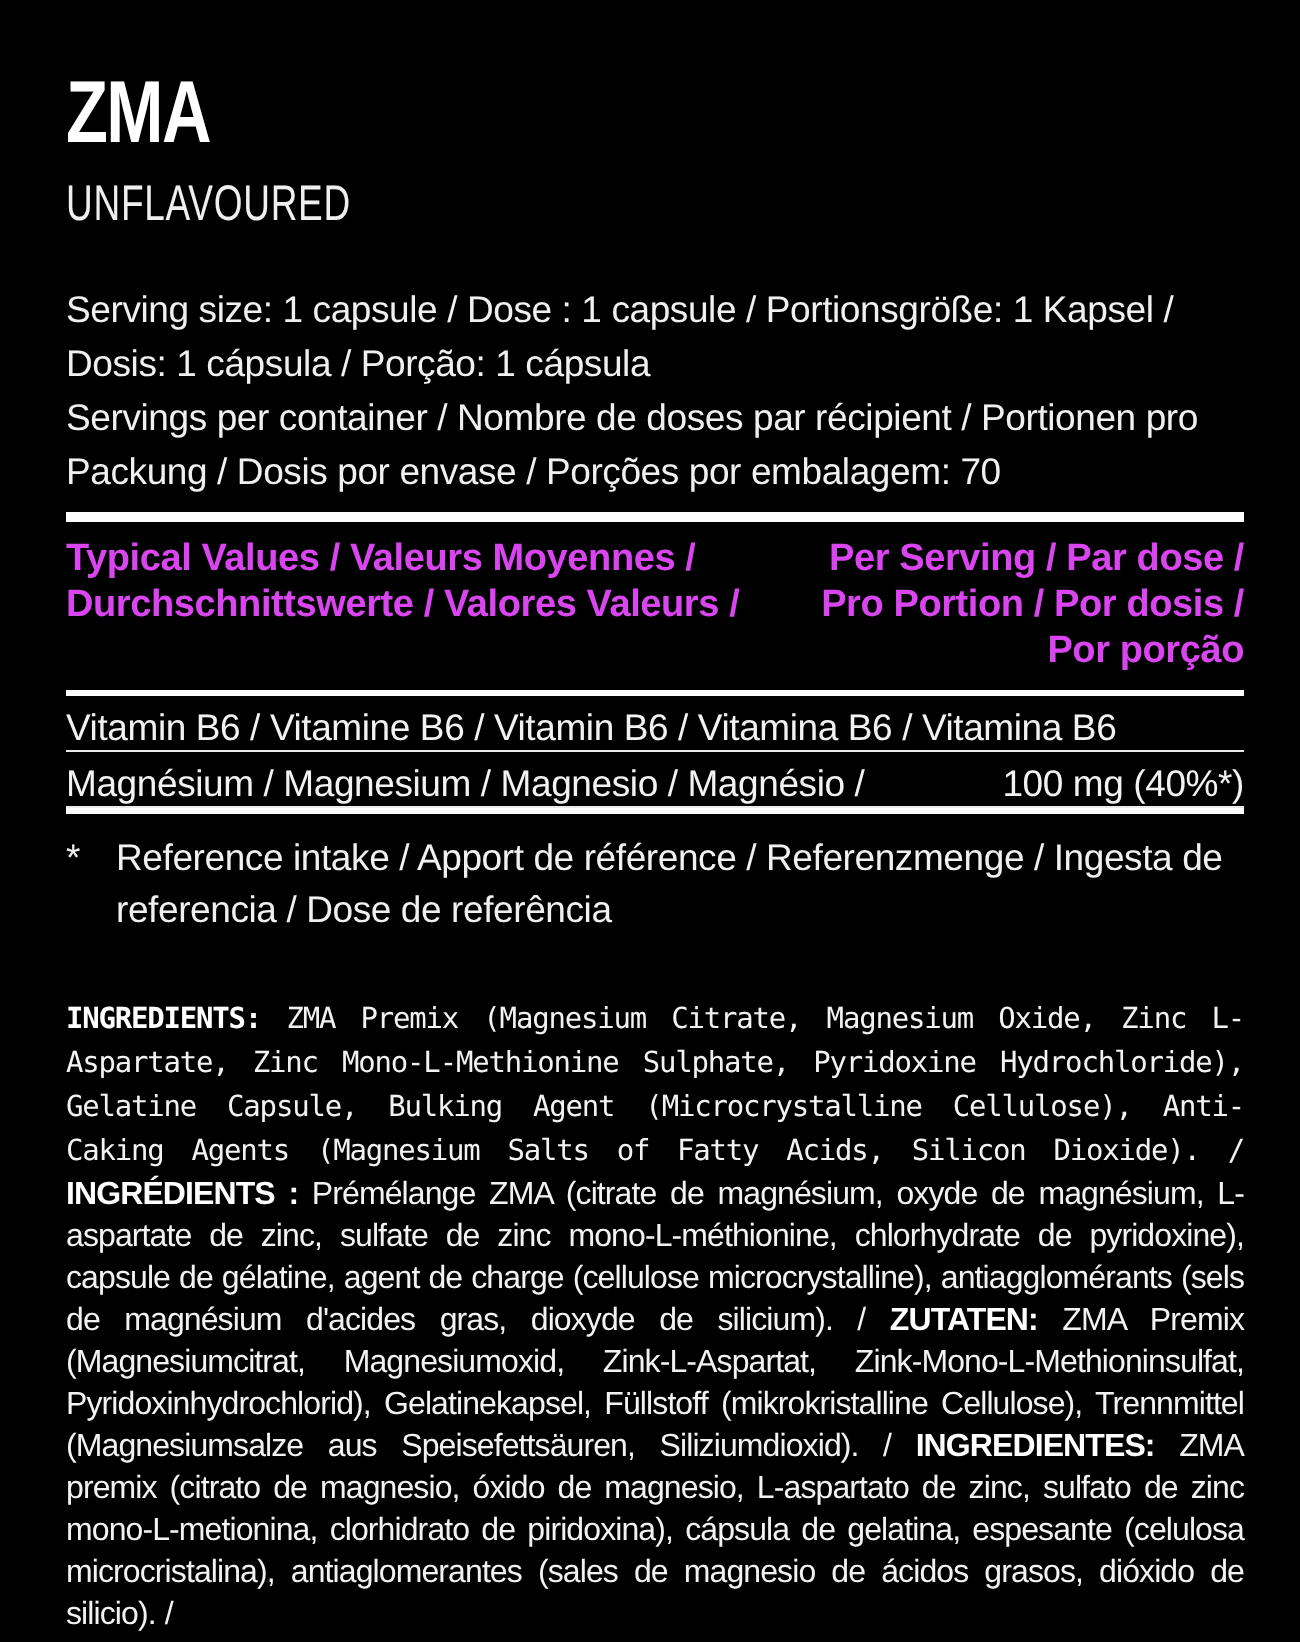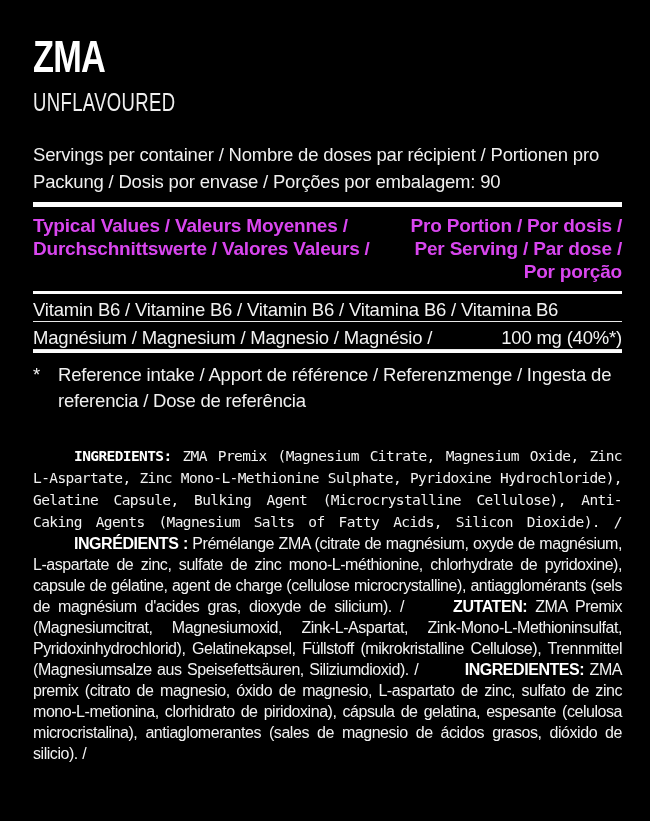--- a/index.html
+++ b/index.html
@@ -106,53 +106,54 @@
   
   .ingredients {
     margin-top: 31px;
     text-align: justify;
     font-size: 16px;
     line-height: 21px;
     letter-spacing: -0.45px;
     word-spacing: 0.5px;
     color: #f2f2f2;
   }
-  .seg-label { font-weight: 700; color: #fff; margin-left: 41px; }
+  .seg-label { font-weight: 700; color: #fff; }
   .mono {
     font-family: "DejaVu Sans Mono", monospace;
     font-size: 14.5px;
     letter-spacing: -0.6px;
   }
 </style>
 </head>
 <body>
 
 <div class="label">
 
   <div>
     <div class="brand">ZMA</div>
     <br>
     <div class="flavour">UNFLAVOURED</div>
   </div>
 
   <div class="serving">
-    <p>Servings per container / Nombre de doses par récipient / Portionen pro Packung / Dosis por envase / Porções por embalagem: 90</p>
+    <p>Serving size: 1 capsule / Dose : 1 capsule / Portionsgröße: 1 Kapsel / Dosis: 1 cápsula / Porção: 1 cápsula</p>
+    <p>Servings per container / Nombre de doses par récipient / Portionen pro Packung / Dosis por envase / Porções por embalagem: 70</p>
   </div>
 
   <div class="ntable">
     <div class="rule-thick"></div>
 
     <div class="thead">
       <div class="col-left">
         <span>Typical Values / Valeurs Moyennes /</span>
         <span>Durchschnittswerte / Valores Valeurs /</span>
       </div>
       <div class="col-right">
+        <span>Per Serving / Par dose /</span>
         <span>Pro Portion / Por dosis /</span>
-        <span>Per Serving / Par dose /</span>
         <span>Por porção</span>
       </div>
     </div>
 
     <div class="rule-med"></div>
 
     <div class="trow">
       <span class="nutrient">Vitamin B6 / Vitamine B6 / Vitamin B6 / Vitamina B6 / Vitamina B6</span>
     </div>
     <div class="rule-thin"></div>

